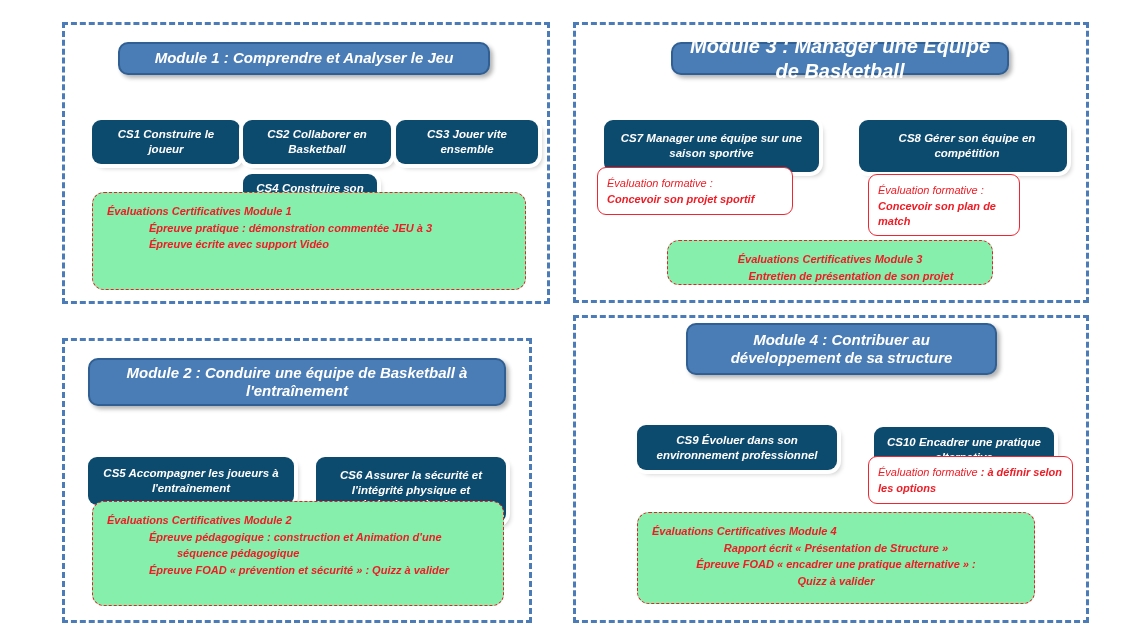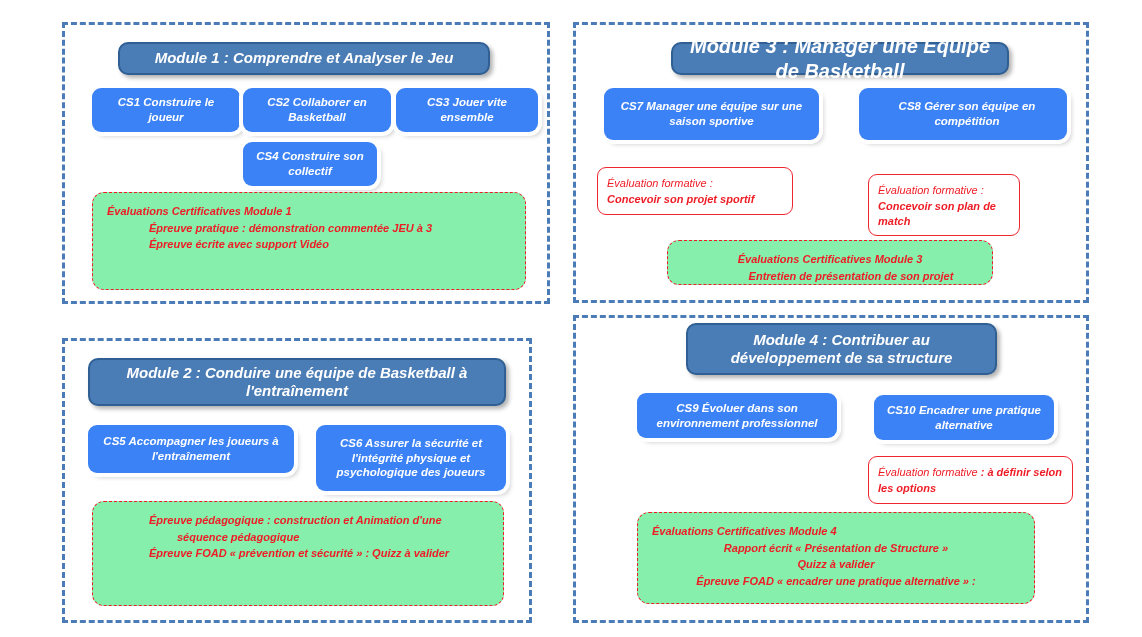--- a/index.html
+++ b/index.html
@@ -39,34 +39,35 @@
     justify-content:center;
     box-shadow:3px 3px 4px rgba(0,0,0,0.30);
     line-height:1.22;
     box-sizing:border-box;
     padding:4px 10px;
   }
 
   
   .cs-box{
     position:absolute;
-    background:#3b82f6;
+    background:#0c4a6e;
     border-radius:9px;
     color:#ffffff;
     font-style:italic;
     font-weight:bold;
     font-size:11.5px;
     text-align:center;
     display:flex;
     align-items:center;
     justify-content:center;
     line-height:1.3;
     box-sizing:border-box;
     padding:3px 7px;
     box-shadow:0 0 0 4px #ffffff, 4px 4px 5px rgba(0,0,0,0.22);
+    margin-top:32px;
   }
 
   
   .eval-form{
     position:absolute;
     border:1.6px solid #ef2530;
     border-radius:9px;
     background:#ffffff;
     color:#ee1c25;
     font-style:italic;
@@ -141,36 +142,37 @@
   </div>
 
   <div class="panel" id="panel-m2"></div>
 
   <div class="module-title" style="left:88px;top:358px;width:418px;height:48px;font-size:15px;">Module 2 : Conduire une équipe de Basketball à l'entraînement</div>
 
   <div class="cs-box" style="left:88px;top:425px;width:206px;height:48px;">CS5 Accompagner les joueurs à l'entraînement</div>
   <div class="cs-box" style="left:316px;top:425px;width:190px;height:66px;">CS6 Assurer la sécurité et l'intégrité physique et psychologique des joueurs</div>
 
   <div class="eval-cert" style="left:92px;top:501px;width:412px;height:105px;">
+    <span class="head">Évaluations Certificatives Module 2</span>
     <span class="sub">Épreuve pédagogique : construction et Animation d'une</span>
     <span class="sub2">séquence pédagogique</span>
     <span class="sub">Épreuve FOAD « prévention et sécurité » : Quizz à valider</span>
   </div>
 
   <div class="panel" id="panel-m4"></div>
 
   <div class="module-title" style="left:686px;top:323px;width:311px;height:52px;font-size:15px;">Module 4 : Contribuer au développement de sa structure</div>
 
   <div class="cs-box" style="left:637px;top:393px;width:200px;height:45px;">CS9 Évoluer dans son environnement professionnel</div>
   <div class="cs-box" style="left:874px;top:395px;width:180px;height:45px;">CS10 Encadrer une pratique alternative</div>
 
   <div class="eval-form inline" style="left:868px;top:456px;width:205px;height:48px;">
     <span class="l1">Évaluation formative </span><span class="l2">: à définir selon les options</span>
   </div>
 
   <div class="eval-cert centered" style="left:637px;top:512px;width:398px;height:92px;">
     <span class="head">Évaluations Certificatives Module 4</span>
     <span class="sub">Rapport écrit « Présentation de Structure »</span>
+    <span class="sub">Épreuve FOAD « encadrer une pratique alternative » :</span>
     <span class="sub">Quizz à valider</span>
-    <span class="sub">Épreuve FOAD « encadrer une pratique alternative » :</span>
   </div>
 
 </div>
 
 </body></html>

